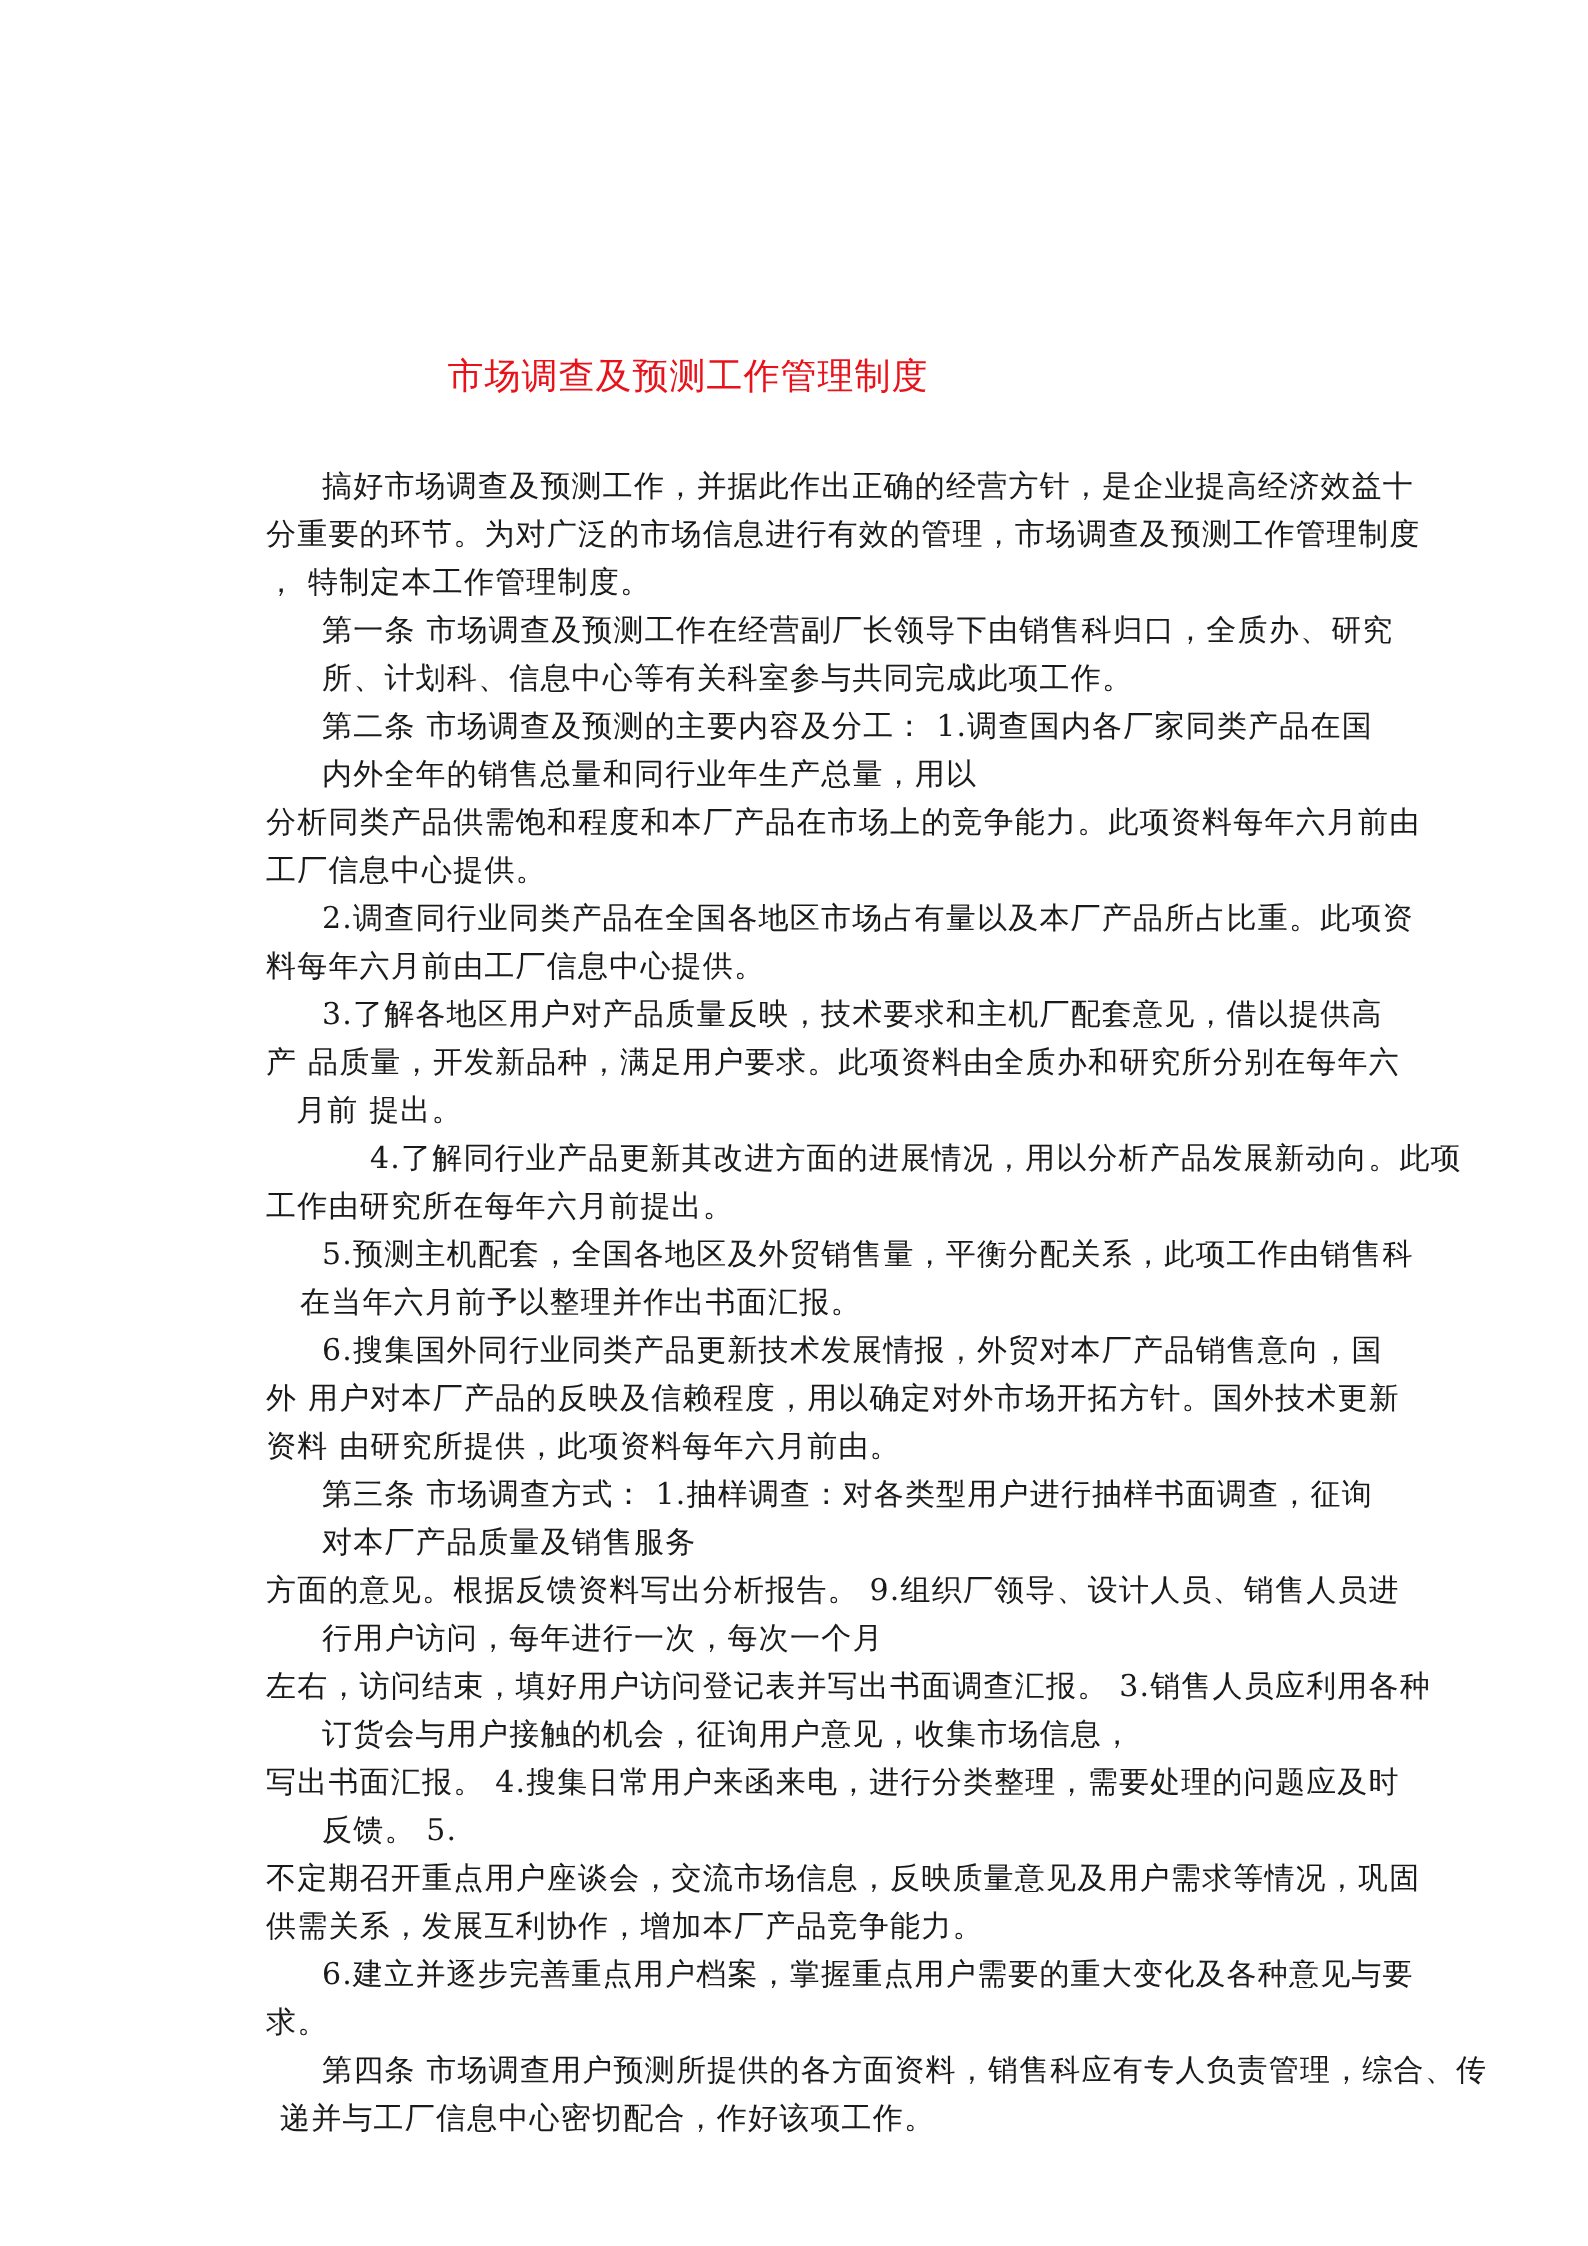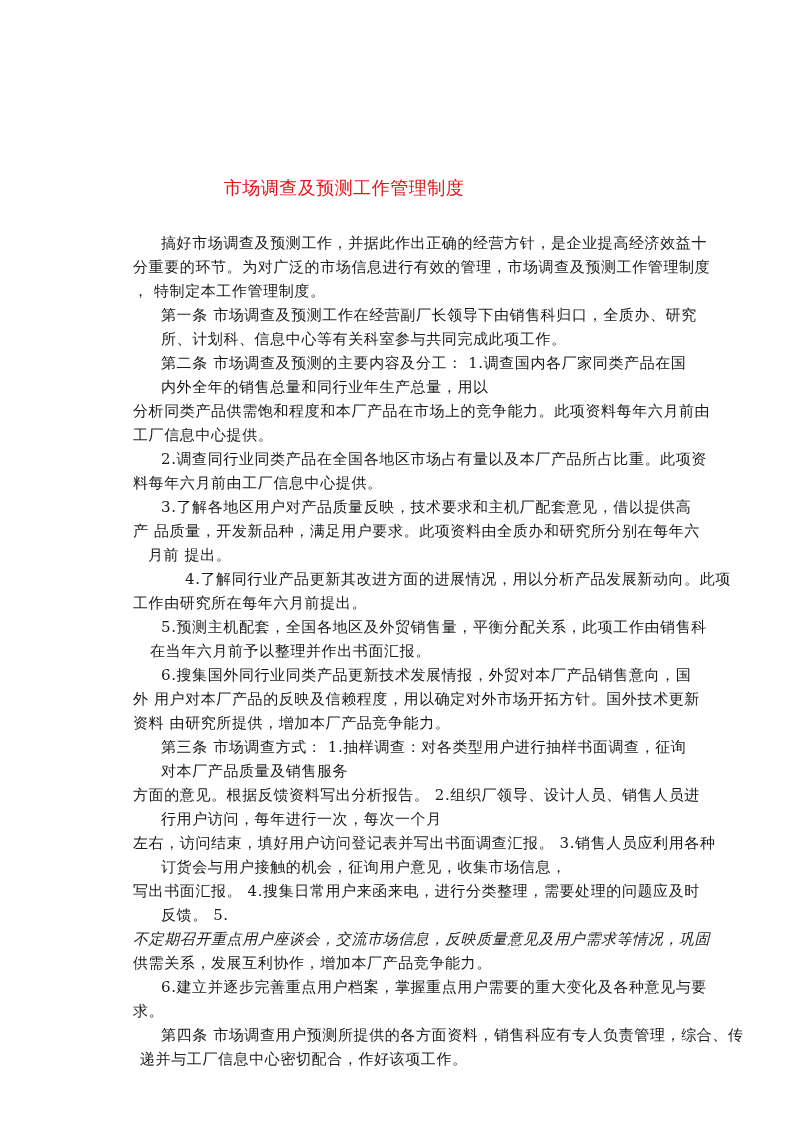--- a/index.html
+++ b/index.html
@@ -28,28 +28,28 @@
     <div class="line" style="left: 133px; top: 474px;">料每年六月前由工厂信息中心提供。</div>
     <div class="line" style="left: 161px; top: 498px;">3.了解各地区用户对产品质量反映，技术要求和主机厂配套意见，借以提供高</div>
     <div class="line" style="left: 133px; top: 522px;">产  品质量，开发新品种，满足用户要求。此项资料由全质办和研究所分别在每年六</div>
     <div class="line" style="left: 148px; top: 546px;">月前  提出。</div>
     <div class="line" style="left: 161px; top: 570px; margin-left: 24px;">4.了解同行业产品更新其改进方面的进展情况，用以分析产品发展新动向。此项</div>
     <div class="line" style="left: 133px; top: 594px;">工作由研究所在每年六月前提出。</div>
     <div class="line" style="left: 161px; top: 618px;">5.预测主机配套，全国各地区及外贸销售量，平衡分配关系，此项工作由销售科</div>
     <div class="line" style="left: 150px; top: 642px;">在当年六月前予以整理并作出书面汇报。</div>
     <div class="line" style="left: 161px; top: 666px;">6.搜集国外同行业同类产品更新技术发展情报，外贸对本厂产品销售意向，国</div>
     <div class="line" style="left: 133px; top: 690px;">外  用户对本厂产品的反映及信赖程度，用以确定对外市场开拓方针。国外技术更新</div>
-    <div class="line" style="left: 133px; top: 714px;">资料  由研究所提供，增加本厂产品竞争能力。</div>
+    <div class="line" style="left: 133px; top: 714px;">资料  由研究所提供，此项资料每年六月前由。</div>
     <div class="line" style="left: 161px; top: 738px;">第三条   市场调查方式：  1.抽样调查：对各类型用户进行抽样书面调查，征询</div>
     <div class="line" style="left: 161px; top: 762px;">对本厂产品质量及销售服务</div>
-    <div class="line" style="left: 133px; top: 786px;">方面的意见。根据反馈资料写出分析报告。  2.组织厂领导、设计人员、销售人员进</div>
+    <div class="line" style="left: 133px; top: 786px;">方面的意见。根据反馈资料写出分析报告。  9.组织厂领导、设计人员、销售人员进</div>
     <div class="line" style="left: 161px; top: 810px; text-align: right;">行用户访问，每年进行一次，每次一个月</div>
     <div class="line" style="left: 133px; top: 834px;">左右，访问结束，填好用户访问登记表并写出书面调查汇报。  3.销售人员应利用各种</div>
     <div class="line" style="left: 161px; top: 858px;">订货会与用户接触的机会，征询用户意见，收集市场信息，</div>
     <div class="line" style="left: 133px; top: 882px;">写出书面汇报。  4.搜集日常用户来函来电，进行分类整理，需要处理的问题应及时</div>
     <div class="line" style="left: 161px; top: 906px;">反馈。     5.</div>
-    <div class="line" style="left: 133px; top: 930px; font-style: italic;">不定期召开重点用户座谈会，交流市场信息，反映质量意见及用户需求等情况，巩固</div>
+    <div class="line" style="left: 133px; top: 930px;">不定期召开重点用户座谈会，交流市场信息，反映质量意见及用户需求等情况，巩固</div>
     <div class="line" style="left: 133px; top: 954px;">供需关系，发展互利协作，增加本厂产品竞争能力。</div>
     <div class="line" style="left: 161px; top: 978px;">6.建立并逐步完善重点用户档案，掌握重点用户需要的重大变化及各种意见与要</div>
     <div class="line" style="left: 133px; top: 1002px;">求。</div>
     <div class="line" style="left: 161px; top: 1026px;">第四条   市场调查用户预测所提供的各方面资料，销售科应有专人负责管理，综合、传</div>
     <div class="line" style="left: 140px; top: 1050px;">递并与工厂信息中心密切配合，作好该项工作。</div>
   </div>
 
 </body></html>

